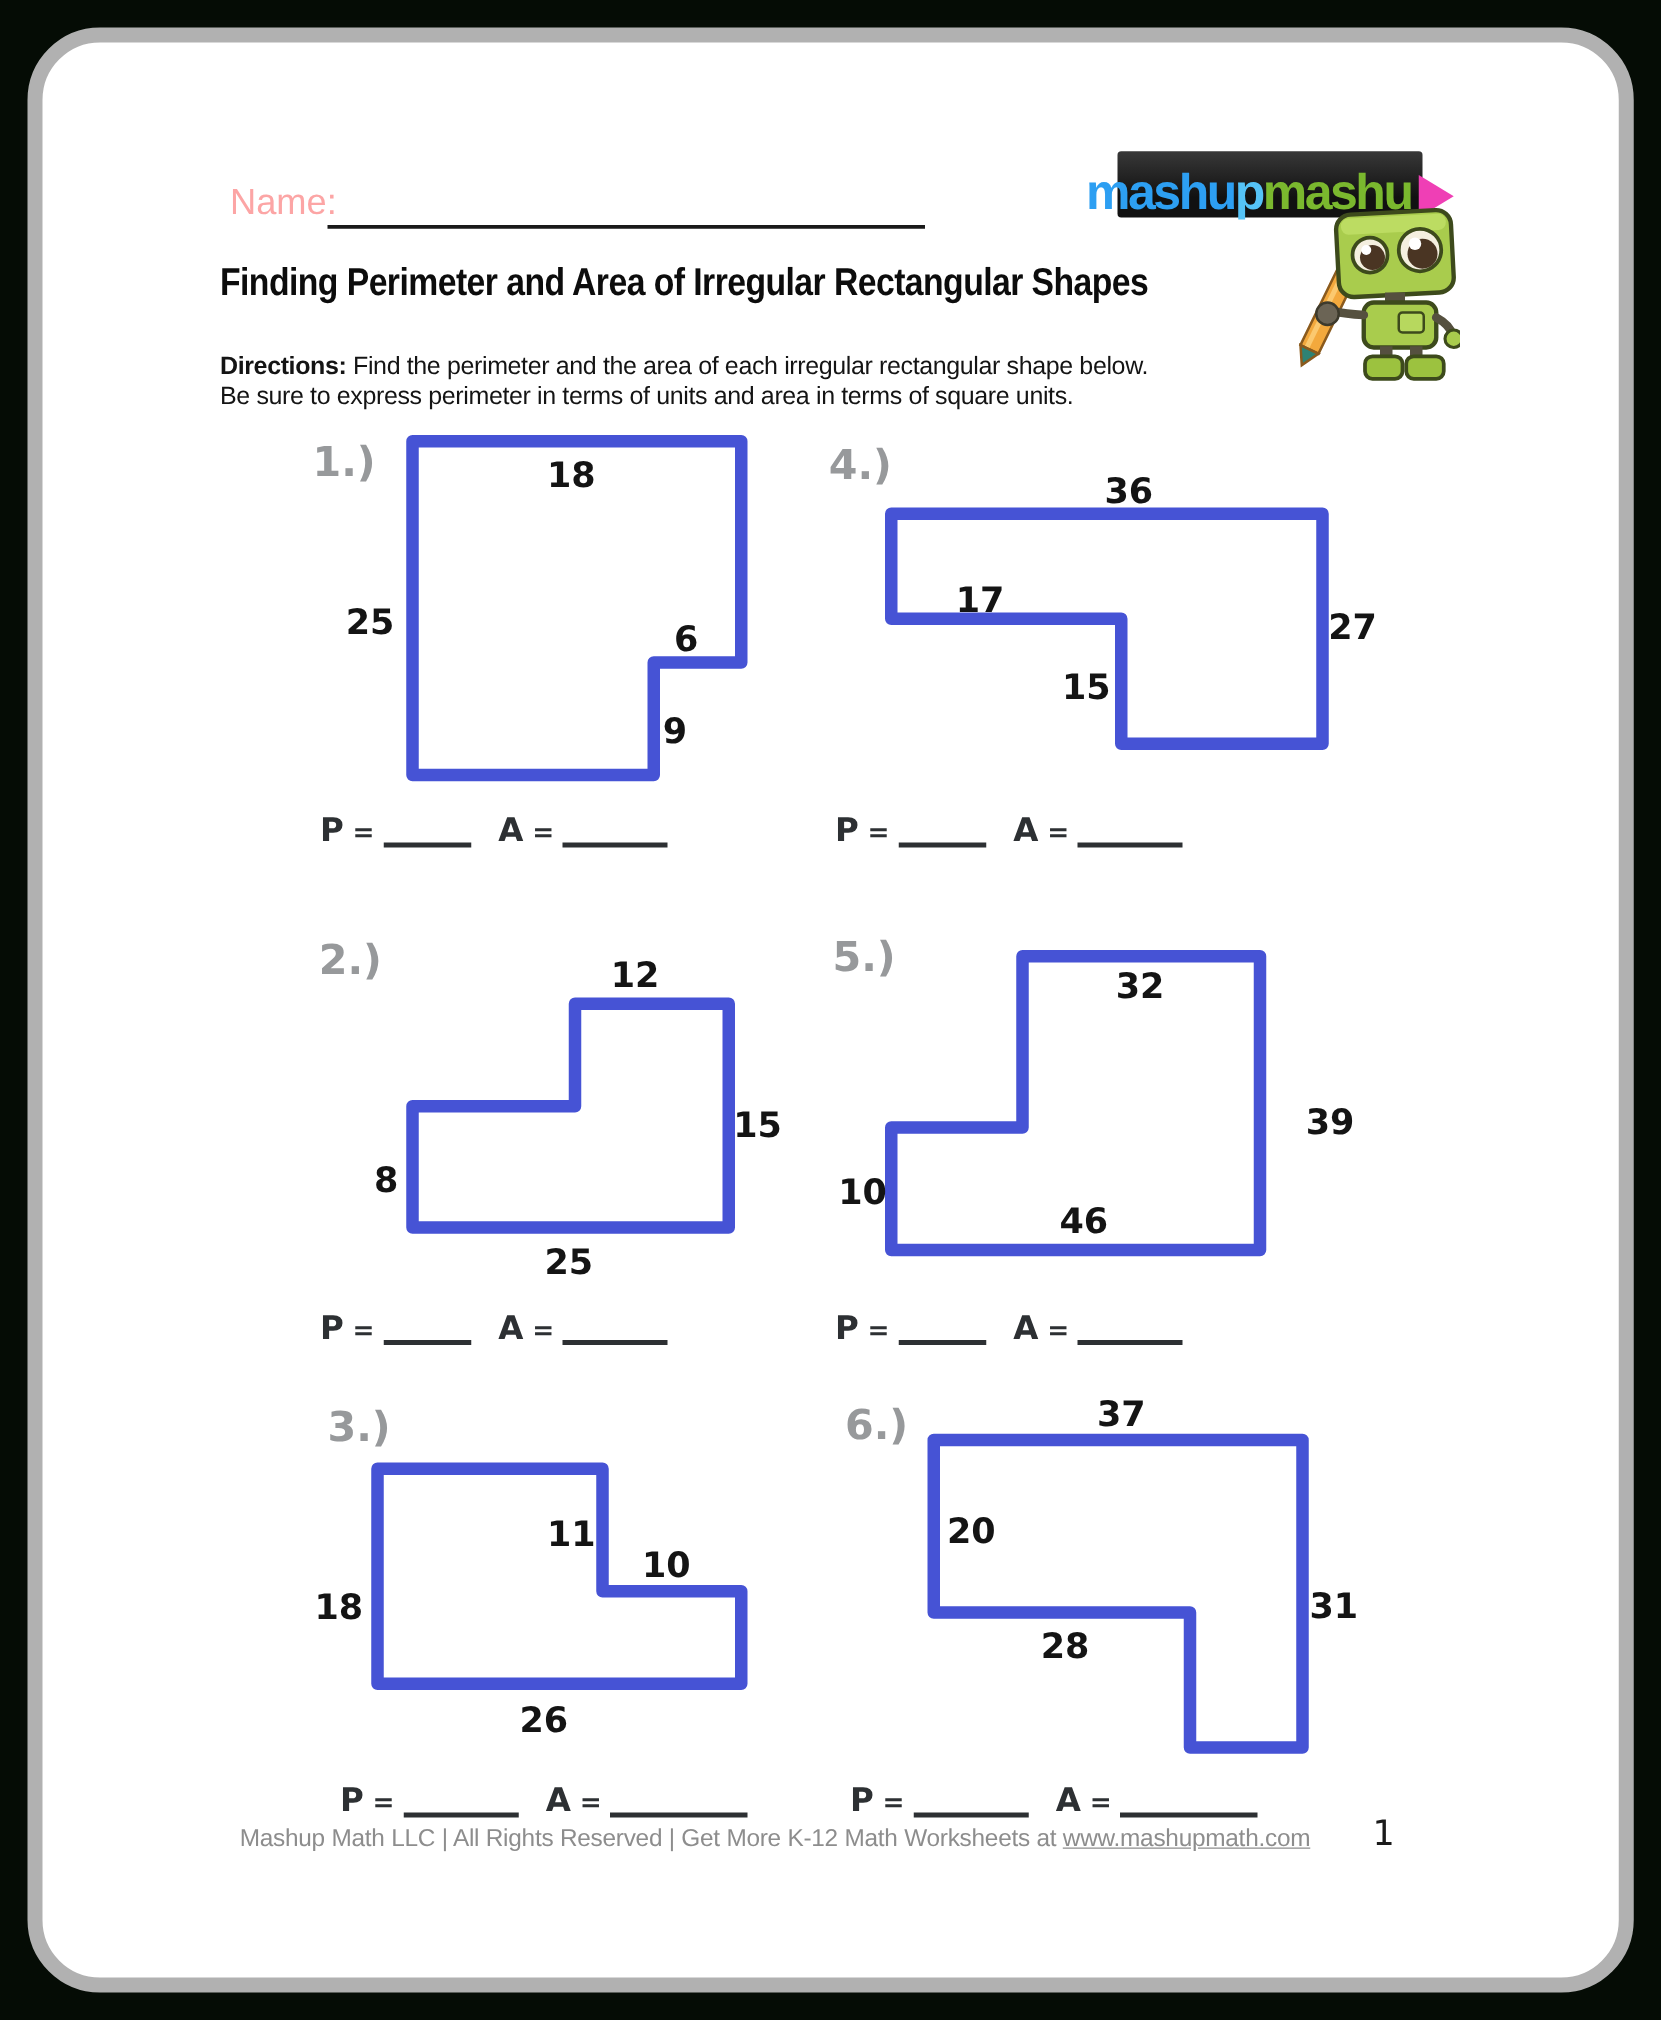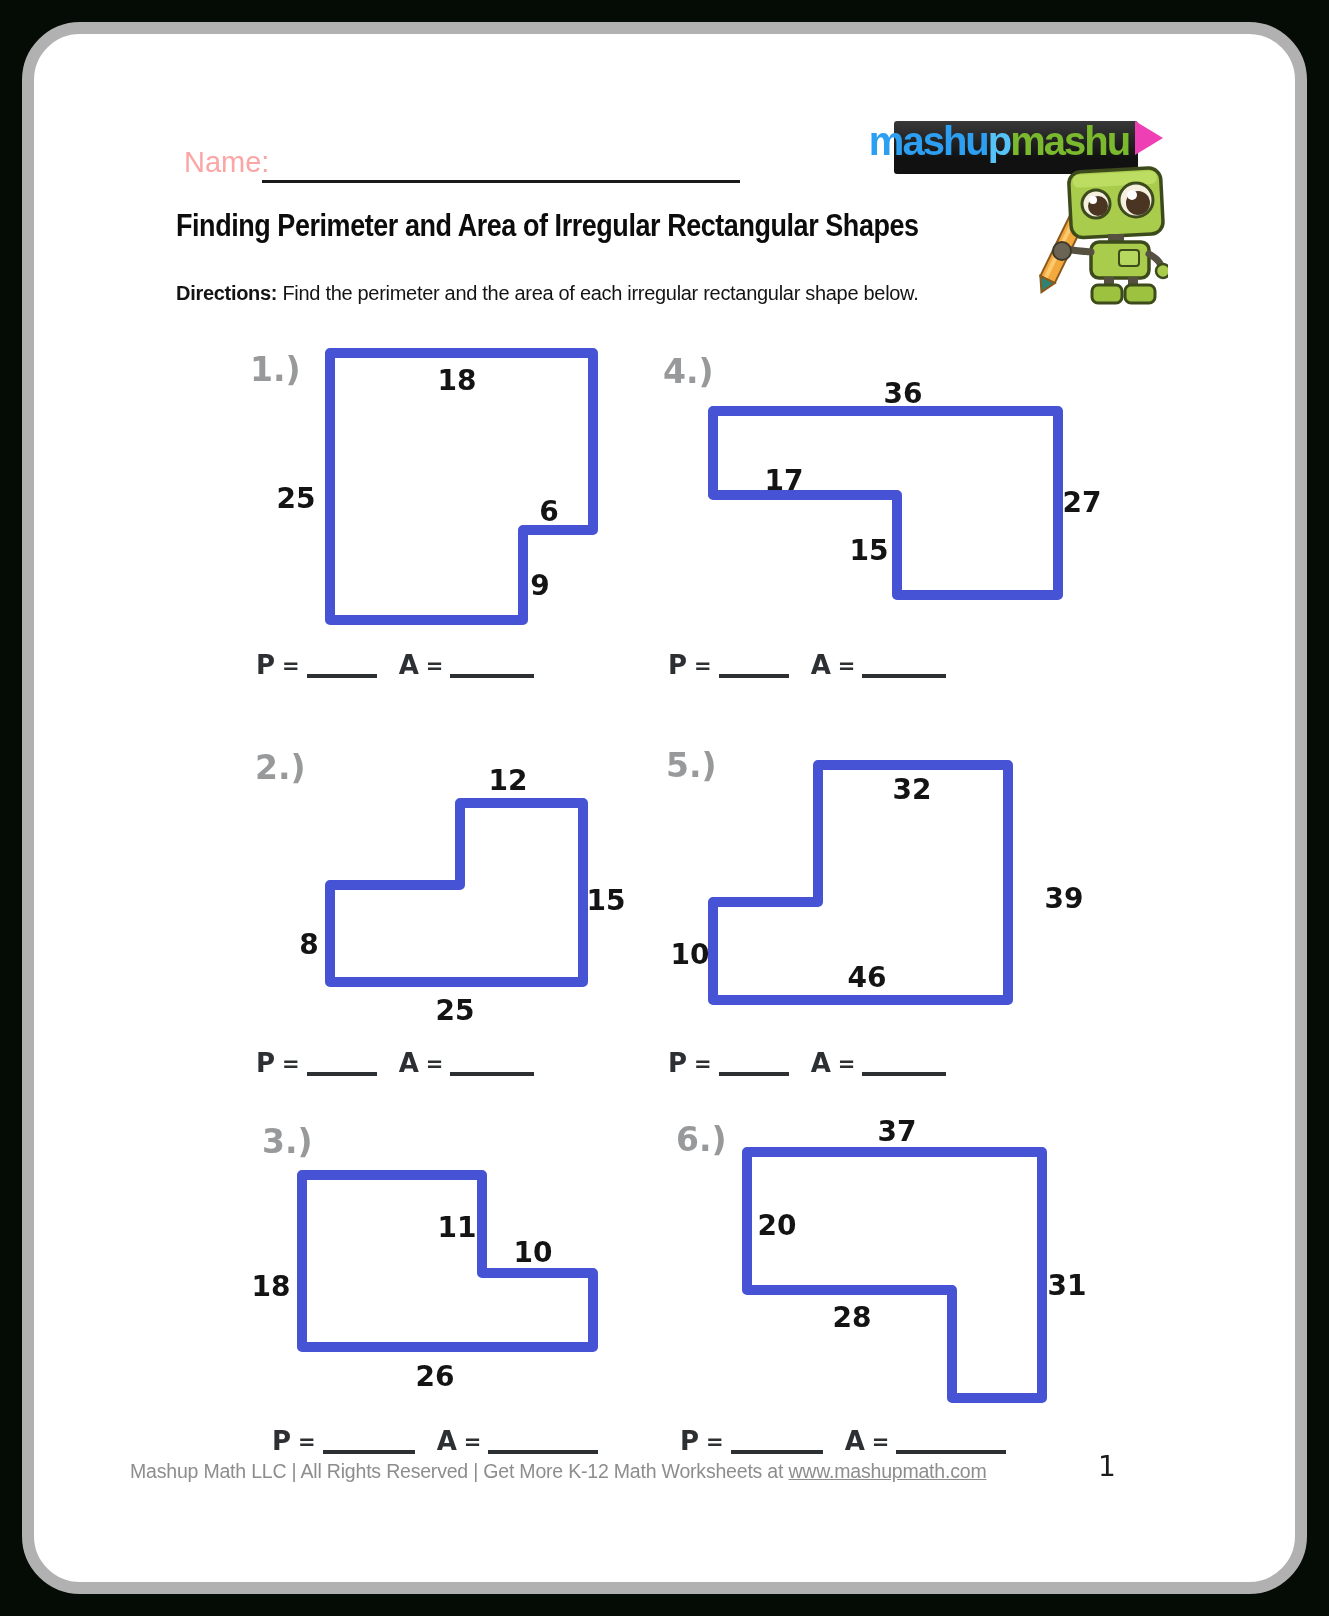--- a/index.html
+++ b/index.html
@@ -21,21 +21,21 @@
     transform:scaleX(0.87);transform-origin:left top;
   }
   .directions{
     left:176px;top:281px;width:860px;font-size:20px;line-height:24px;
     color:#141414;letter-spacing:-0.3px;
   }
   .directions b{font-weight:700;}
   
   .logo-box{
     left:894px;top:121px;width:244px;height:53px;background:#1f1f1f;
-    border-radius:3px;display:flex;align-items:flex-start;justify-content:center;
+    border-radius:3px;display:flex;align-items:flex-end;justify-content:center;
     background:linear-gradient(#383838,#111 70%);
   }
   .logo-box .w{font-size:40px;font-weight:700;letter-spacing:-2px;line-height:1;}
   .logo-tri{
     width:0;height:0;margin-left:6px;
     border-top:17px solid transparent;border-bottom:17px solid transparent;
     border-left:28px solid var(--logo-tri,#ef3fb5);
   }
   
   svg.shapes{left:0;top:0;}
@@ -48,21 +48,21 @@
   .pa{
     display:flex;align-items:flex-end;gap:7px;height:32px;
     color:var(--pa-color,#2d3033);font-family:"DejaVu Sans", sans-serif;
   }
   .pa .lt{font-size:26px;font-weight:700;line-height:1;}
   .pa .eq{font-size:21px;font-weight:700;line-height:1.15;}
   .pa .blank{border-bottom:4px solid #2d3033;height:26px;display:inline-block;}
   .pa .sp{width:8px;}
   
   .footer{
-    left:130px;top:1460px;width:980px;
+    left:130px;top:1460px;width:980px;text-align:center;
     font-size:19.5px;color:#8d8d8d;letter-spacing:-0.2px;
   }
   .footer .lnk{text-decoration:underline;cursor:pointer;}
   .pageno{left:1098px;top:1450px;font-size:28px;color:#1b1b1b;font-family:"DejaVu Sans", sans-serif;}
 </style>
 </head>
 <body style="--blue: #4653d5; --num-gray: #97999b; --label-color: #141414; --pa-color: #2d3033; --logo-mashu: #2d9ff2; --logo-p: #55c3f7; --logo-math: #7ab82e; --logo-tri: #ef3fb5;">
 
 <div class="card"></div>
 
@@ -105,20 +105,21 @@
   <rect x="116" y="113" width="10" height="10" fill="#55503f"></rect>
   <rect x="140" y="113" width="10" height="10" fill="#55503f"></rect>
   <rect x="104" y="121" width="30" height="18" rx="6" fill="#9cc23f" stroke="#3d4a1c" stroke-width="3"></rect>
   <rect x="137" y="121" width="30" height="18" rx="6" fill="#9cc23f" stroke="#3d4a1c" stroke-width="3"></rect>
 </svg>
 
 <div class="abs title">Finding Perimeter and Area of Irregular Rectangular Shapes</div>
 
 <div class="abs directions">
   <div><b>Directions:</b><span> Find the perimeter and the area of each irregular rectangular shape below.</span></div>
+  <div>Be sure to express perimeter in terms of units and area in terms of square units.</div>
 </div>
 
 <svg class="abs shapes" width="1329" height="1616" viewBox="0 0 1329 1616">
     <polygon points="330,353 593,353 593,530 523,530 523,620 330,620" class="shape"></polygon>
     <polygon points="460,803 583,803 583,982 330,982 330,885 460,885" class="shape"></polygon>
     <polygon points="302,1175 482,1175 482,1273 593,1273 593,1347 302,1347" class="shape"></polygon>
     <polygon points="713,411 1058,411 1058,595 897,595 897,495 713,495" class="shape"></polygon>
     <polygon points="818,765 1008,765 1008,1000 713,1000 713,902 818,902" class="shape"></polygon>
     <polygon points="747,1152 1042,1152 1042,1398 952,1398 952,1290 747,1290" class="shape"></polygon>
   </svg>

